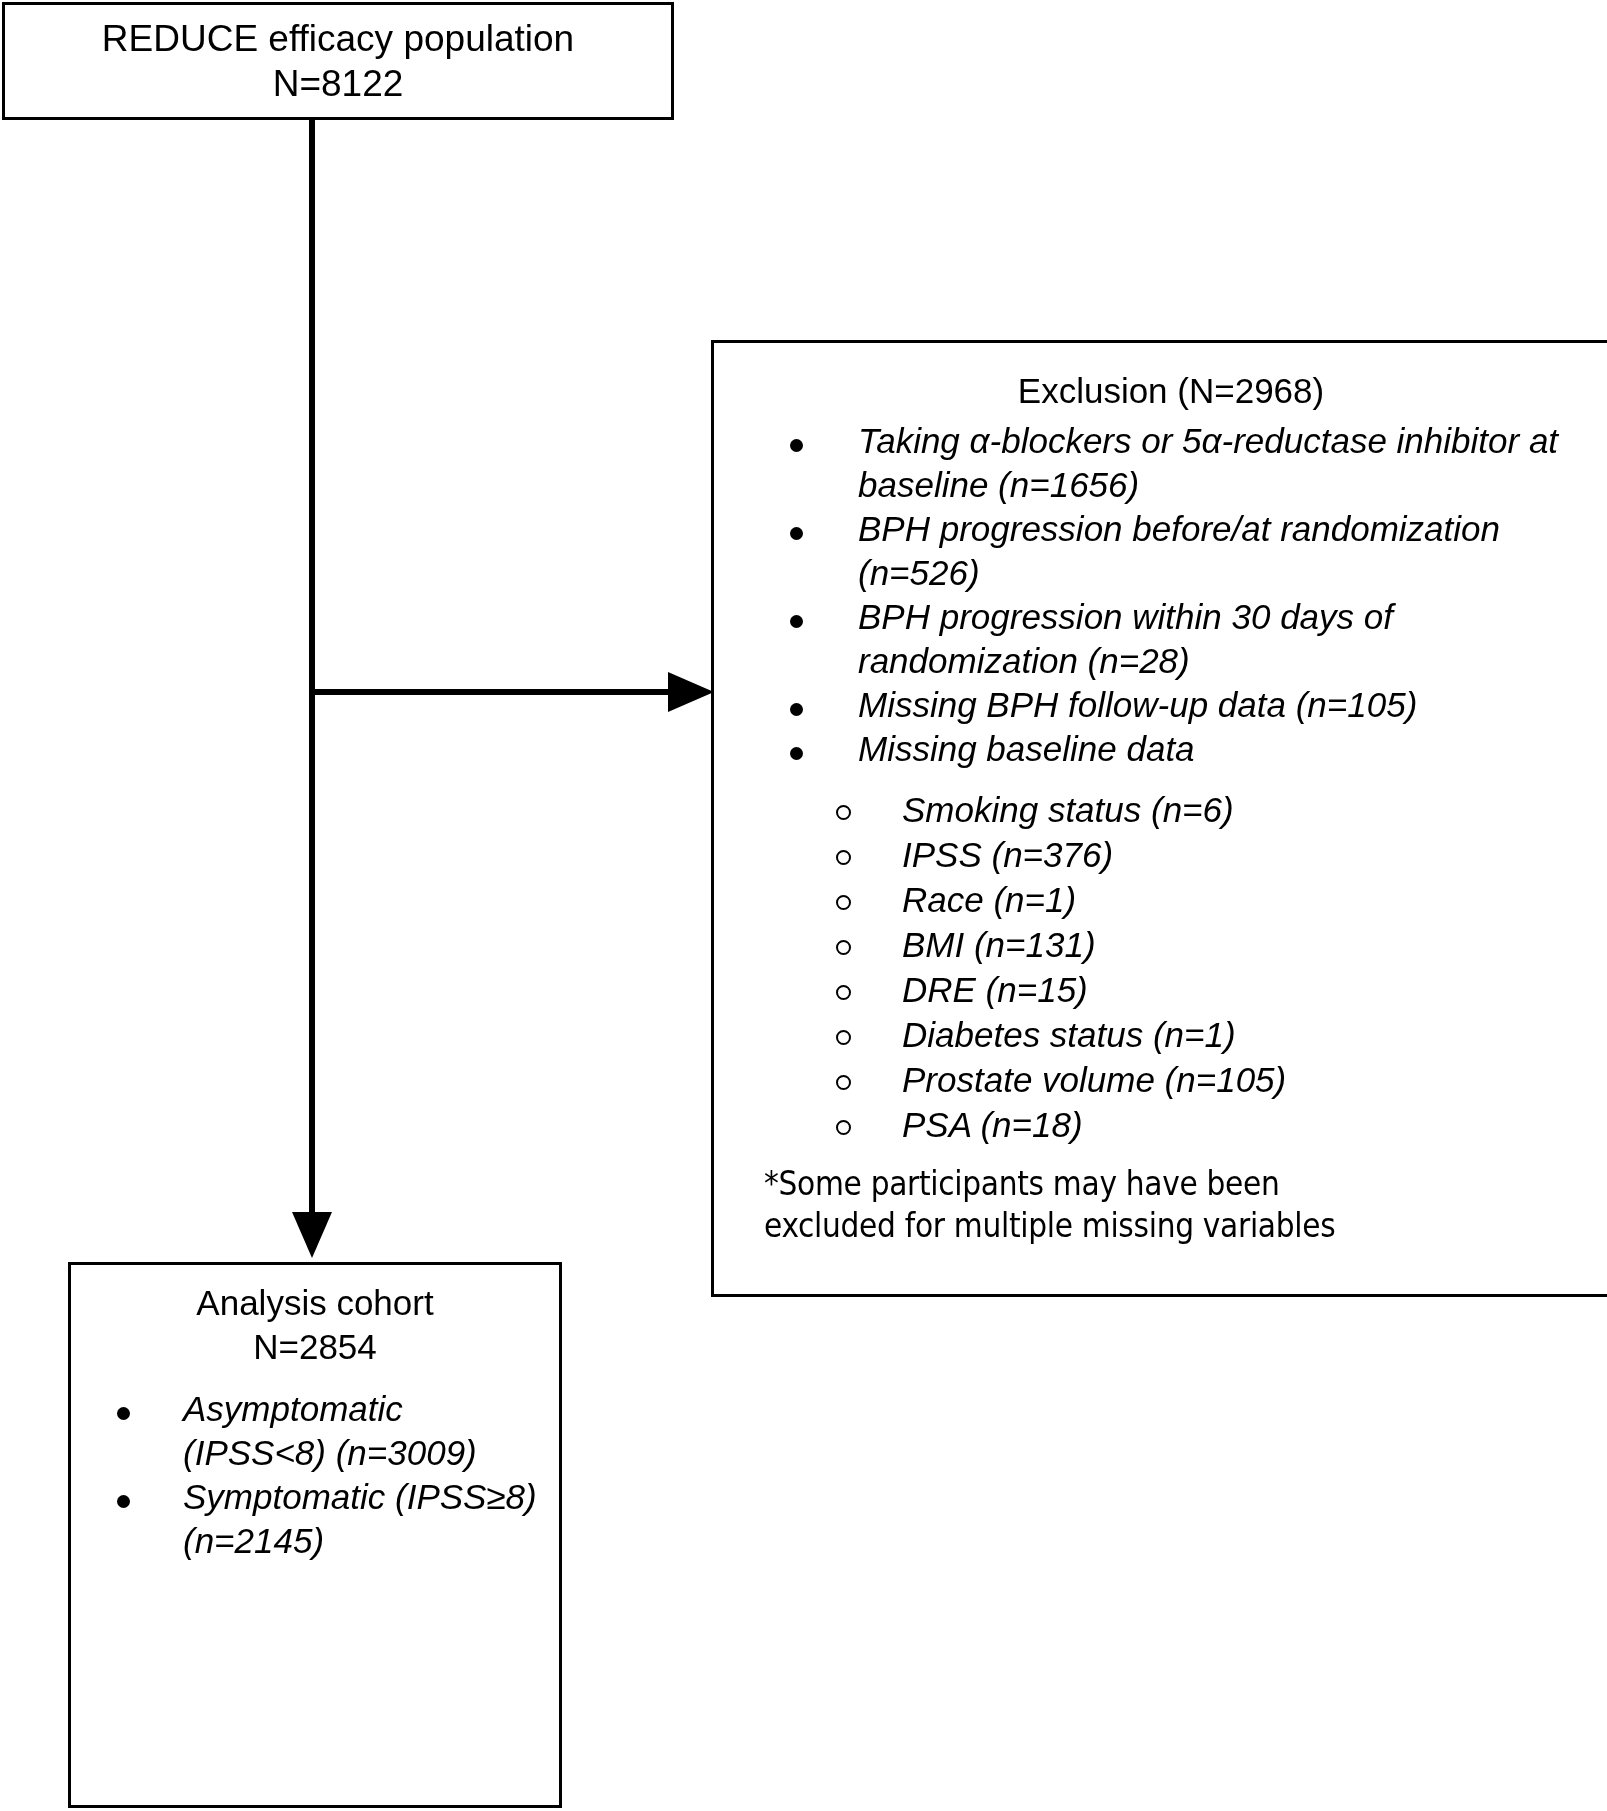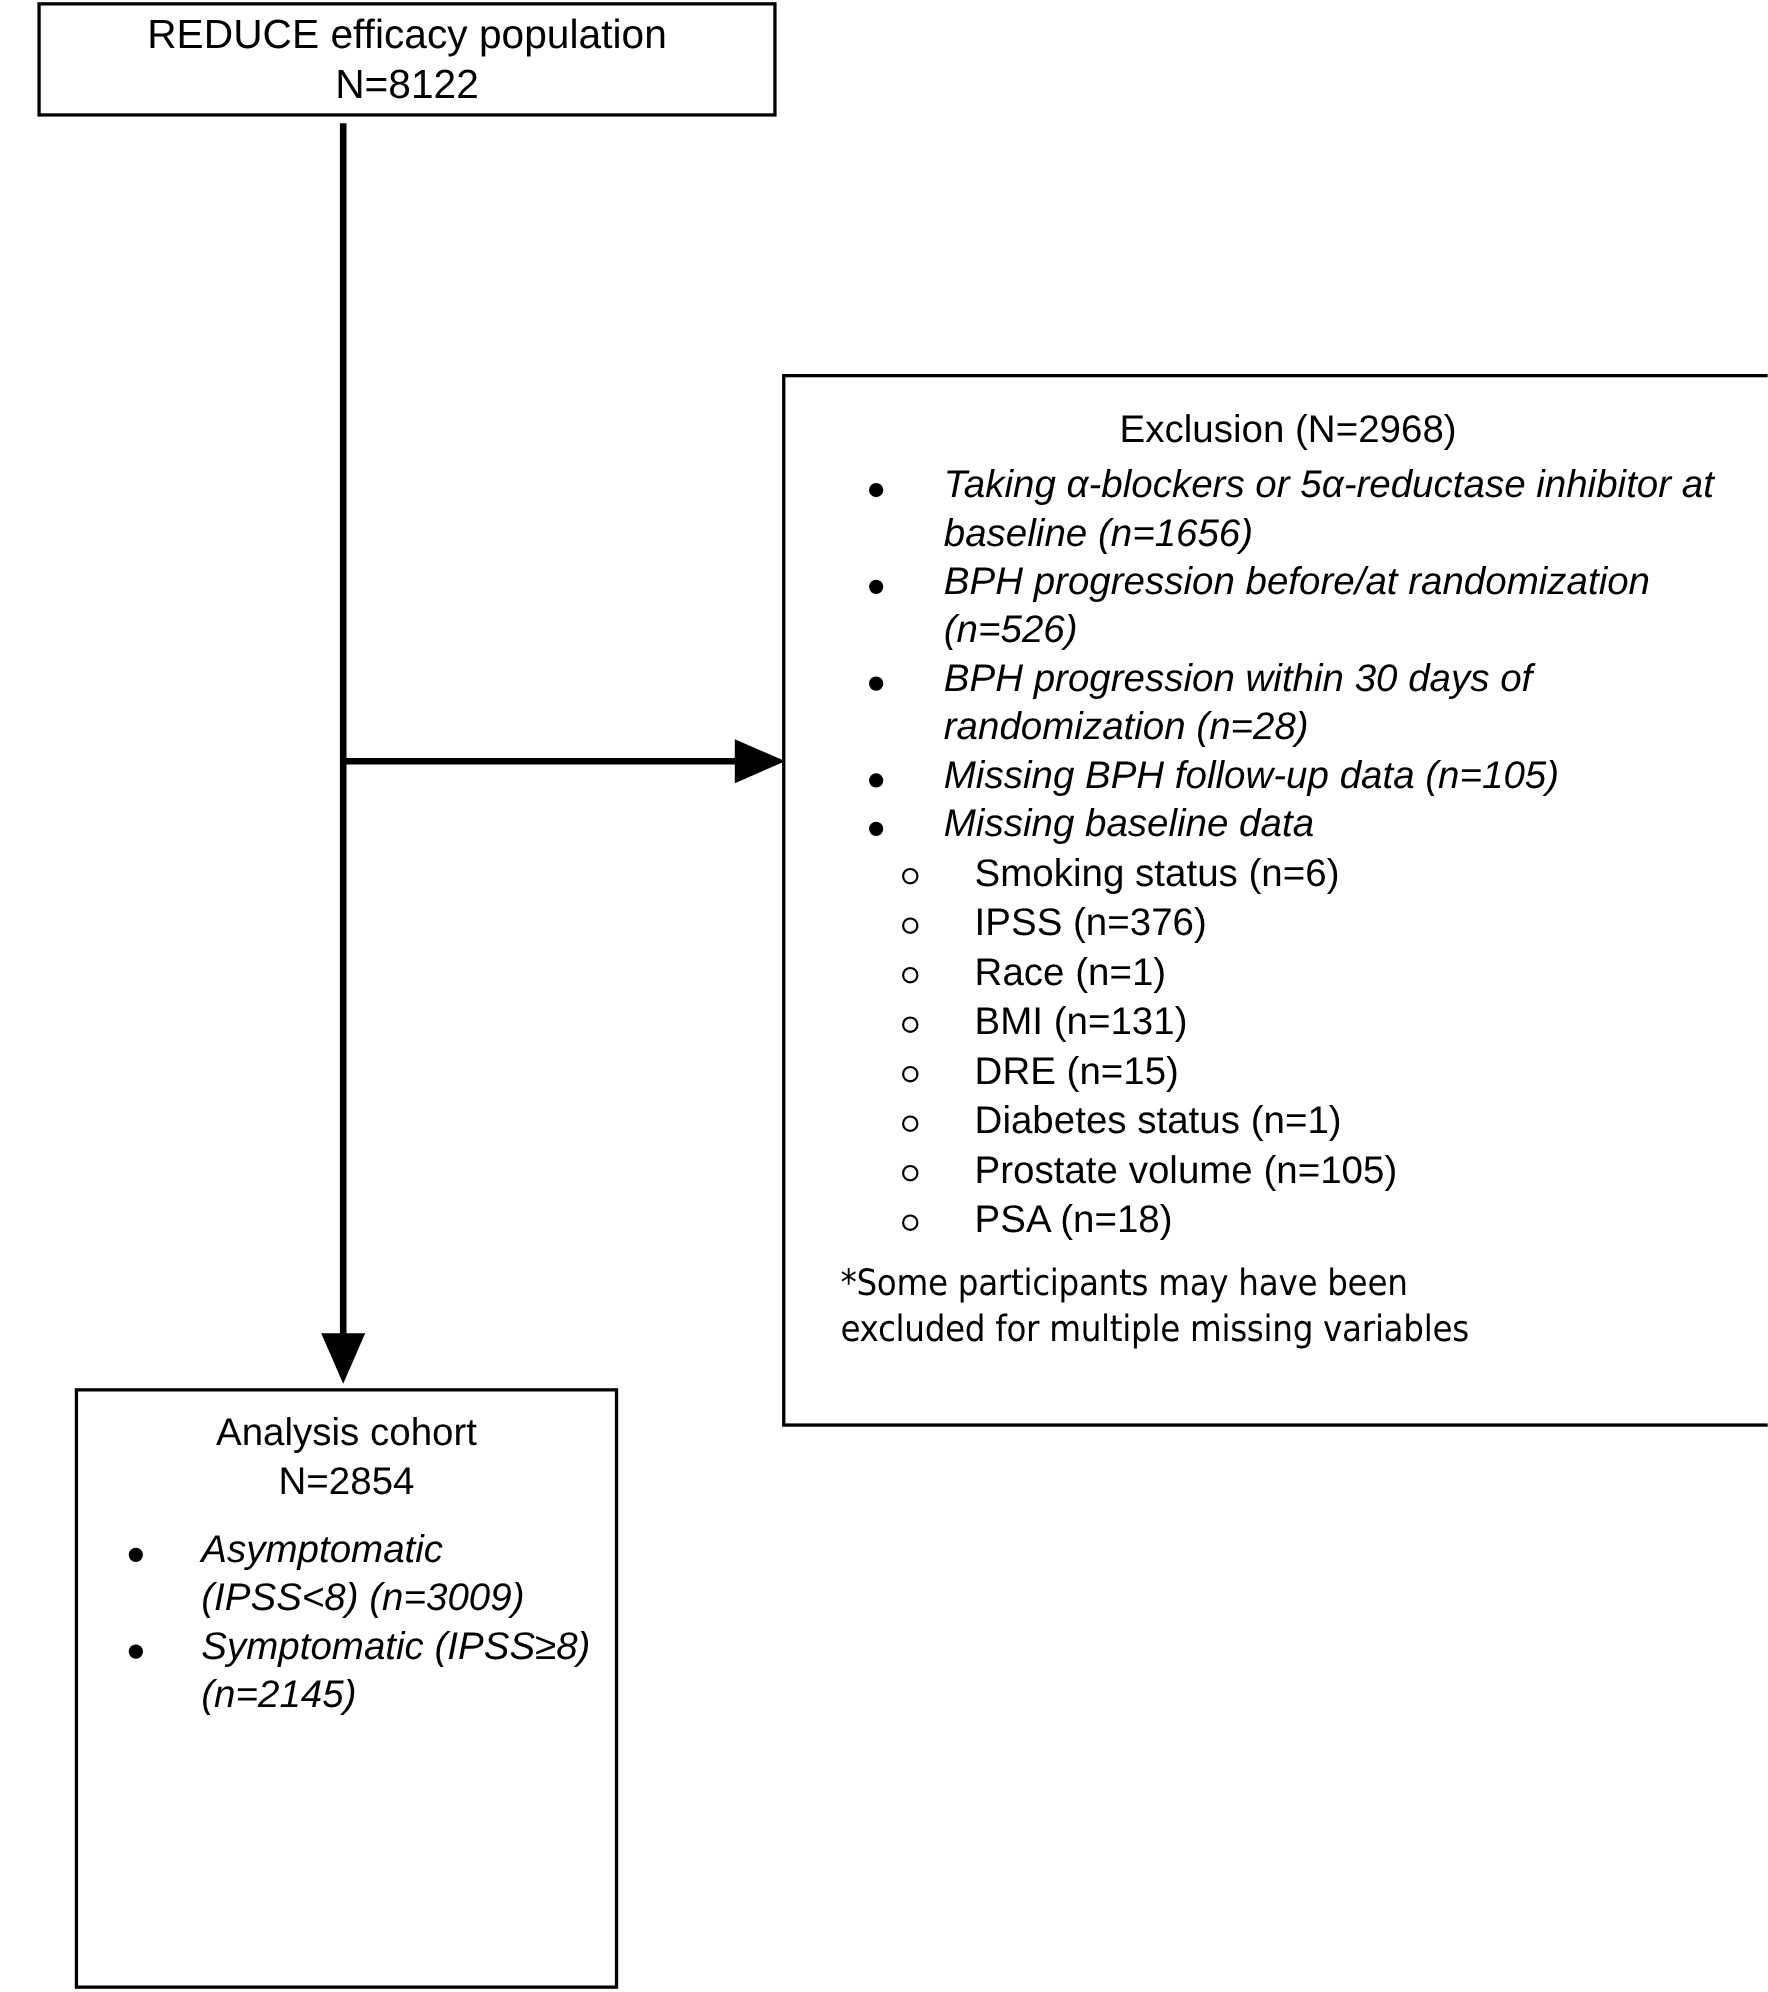--- a/index.html
+++ b/index.html
@@ -28,26 +28,25 @@
     position: absolute;
     border: 3px solid #000000;
     background: #ffffff;
   }
 
   
   #top-box {
     left: 2px;
     top: 2px;
     width: 672px;
-    height: 104px;
+    height: 118px;
     display: flex;
     flex-direction: column;
     align-items: center;
     justify-content: center;
-    margin-left: 32px;
   }
   #top-box .line {
     font-size: 37px;
     line-height: 45px;
     white-space: nowrap;
   }
 
   
   #exclusion-box {
     left: 711px;
@@ -83,22 +82,23 @@
     top: 20px;
     width: 13px;
     height: 13px;
     border-radius: 50%;
     background: #000000;
   }
 
   
   ul.bullets-l2 {
     list-style: none;
-    margin: 0;
+    margin: 16px;
     padding: 0 0 0 66px;
+    font-style: italic;
   }
   ul.bullets-l2 > li {
     position: relative;
     font-size: 35px;
     line-height: 45px;
     padding-left: 84px;
   }
   ul.bullets-l2 > li .circ {
     position: absolute;
     left: 18px;

